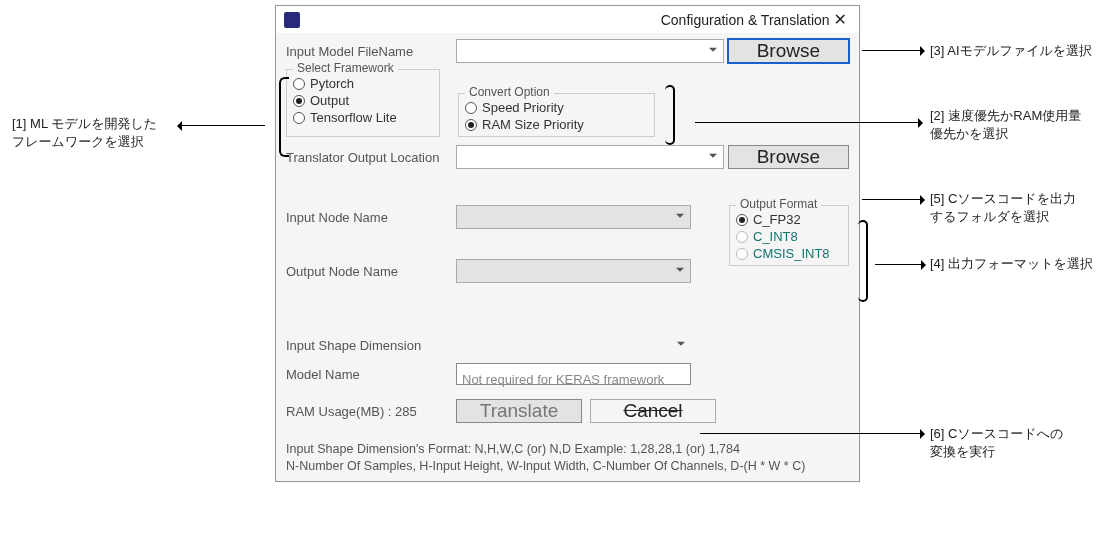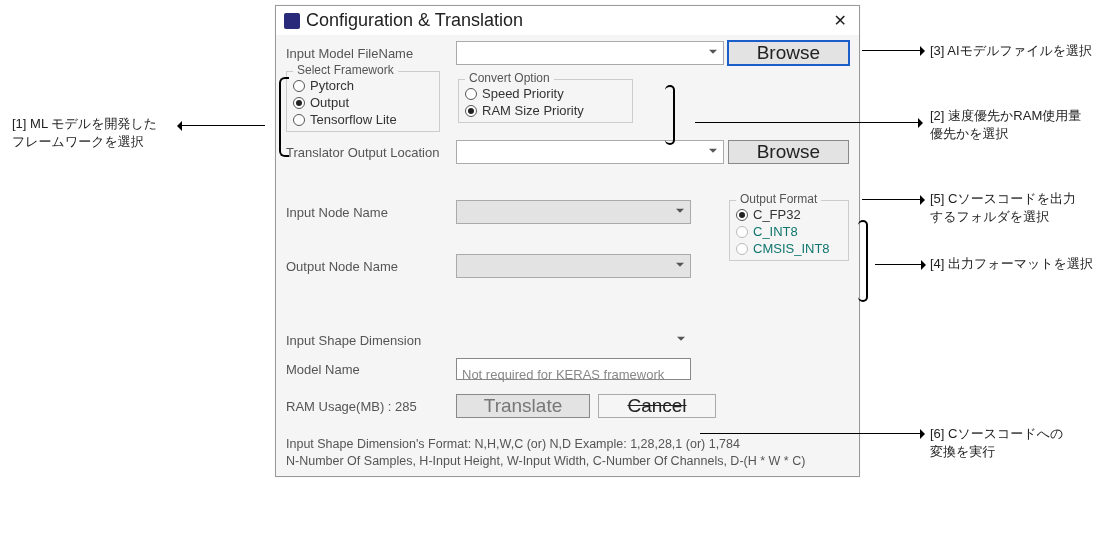--- a/index.html
+++ b/index.html
@@ -28,21 +28,21 @@
     padding: 4px 8px;
     background: #fff;
   }
   .app-icon {
     width: 16px; height: 16px;
     background: #2a2a7a;
     border-radius: 2px;
     margin-right: 6px;
     display: inline-block;
   }
-  .titlebar .title { flex: 1; font-size: 18px; }
+  .titlebar .title { flex: 1; font-size: 14px; text-align: right; }
   .close-x { font-size: 16px; padding: 0 4px; cursor: default; }
   .content {
     padding: 6px 10px 6px 10px;
   }
   .row {
     display: flex;
     align-items: center;
     margin-bottom: 6px;
   }
   .label-col {
@@ -127,21 +127,21 @@
     background: #222;
     border-radius: 50%;
   }
   .top-groups {
     display: flex;
     gap: 18px;
     margin-bottom: 8px;
     position: relative;
   }
   .framework-box { width: 154px; }
-  .convert-box { width: 175px; margin-top: 8px; align-self: flex-start; }
+  .convert-box { width: 197px; margin-top: 24px; align-self: flex-start; }
   .output-format-box {
     width: 120px;
     position: absolute;
     right: 0;
     top: 0;
   }
   .output-row-wrap { position: relative; margin-bottom: 8px; margin-top: 36px; }
   .textinput {
     flex: 1;
     height: 22px;
@@ -289,21 +289,21 @@
     <div class="row">
       <div class="label-col">Model Name</div>
       <div class="field-col" style="max-width:235px;">
         <div class="textinput"></div>
       </div>
     </div>
 
     <div class="row" style="margin-top:14px;">
       <div class="label-col">RAM Usage(MB) : 285</div>
       <div class="field-col" style="max-width:260px;gap:8px;">
-        <div class="btn disabled" style="flex:1;padding:8px;">Translate</div>
+        <div class="btn disabled" style="flex:1;padding:0;">Translate</div>
         <div class="btn strike" style="flex:1;padding:0;background:#f5f5f5;border-color:#aaa;">Cancel</div>
       </div>
     </div>
 
     <div class="footer">
       <div>Input Shape Dimension's Format: N,H,W,C (or) N,D    Example: 1,28,28,1 (or) 1,784</div>
       <div>N-Number Of Samples, H-Input Height, W-Input Width, C-Number Of Channels, D-(H * W * C)</div>
     </div>
   </div>
 </div>

